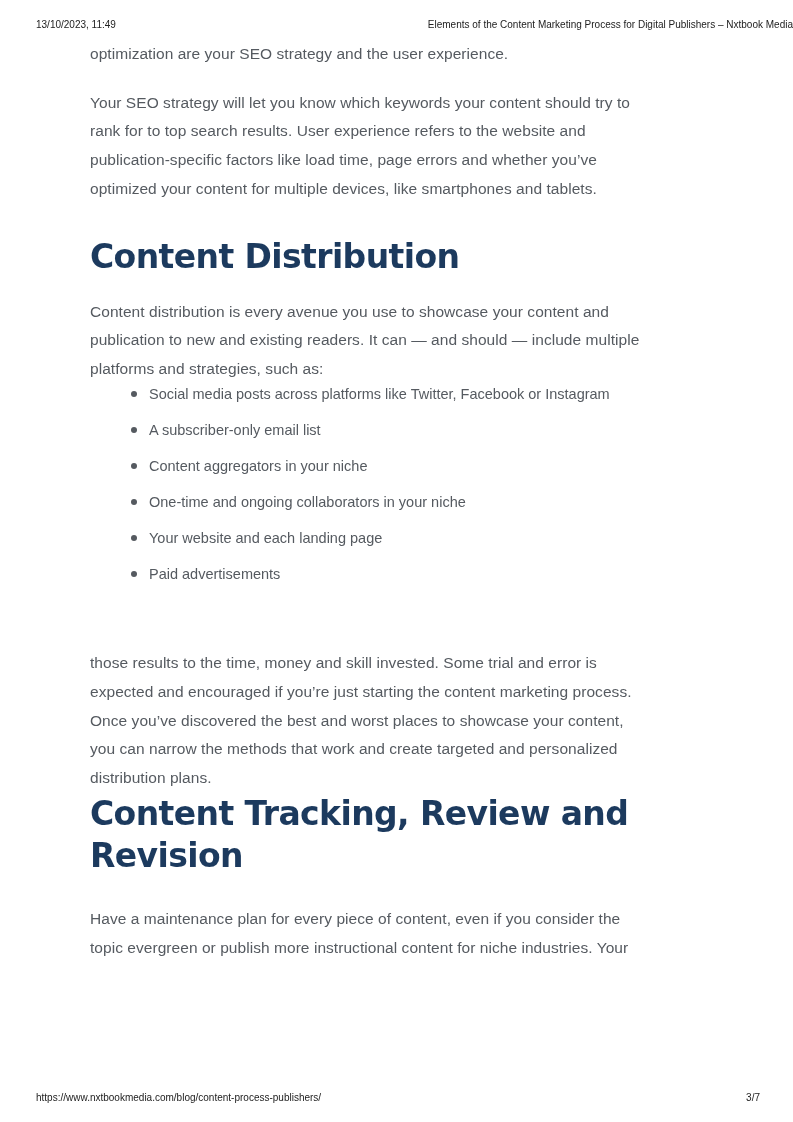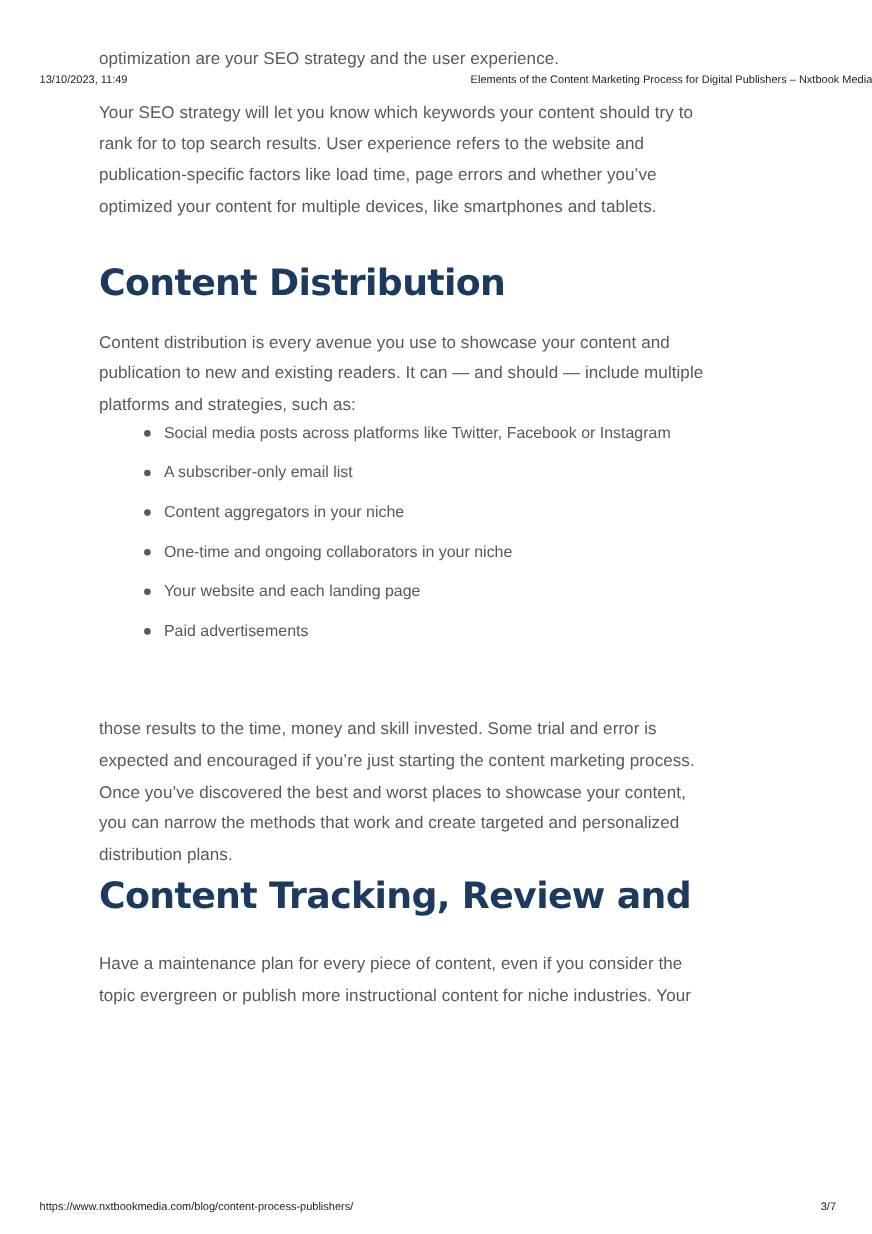--- a/index.html
+++ b/index.html
@@ -1,17 +1,17 @@
 <!DOCTYPE html>
 <html><head>
 <meta charset="utf-8">
 <style>
   html, body { margin: 0; padding: 0; background: #ffffff; }
   body { width: 793px; height: 1122px; position: relative; overflow: hidden; font-family: "Liberation Sans", sans-serif; }
-  .print-header { position: absolute; top: 19px; left: 0; width: 793px; height: 14px; font-family: "Liberation Sans", sans-serif; font-size: 10px; color: #222; margin-top: 48px; }
+  .print-header { position: absolute; top: 19px; left: 0; width: 793px; height: 14px; font-family: "Liberation Sans", sans-serif; font-size: 10px; color: #222; }
   .print-header .date { position: absolute; left: 36px; top: 0; }
   .print-header .title { position: absolute; left: 0; width: 793px; text-align: right; top: 0; padding-left: 28px; box-sizing: border-box; }
   .print-footer { position: absolute; top: 1092px; left: 0; width: 793px; font-size: 10px; color: #222; }
   .print-footer .url { position: absolute; left: 36px; }
   .print-footer .page { position: absolute; right: 33px; text-align: right; }
 
   .content { position: absolute; left: 90px; top: 40px; width: 620px; }
   p.body { font-family: "Liberation Sans", sans-serif; font-size: 15.5px; line-height: 28.7px; color: #555a60; margin: 0; letter-spacing: 0.05px; }
   h2 { font-family: "DejaVu Sans", sans-serif; font-weight: bold; color: #1c3a5e; font-size: 33px; line-height: 42px; margin: 0; letter-spacing: -0.6px; }
   ul.bullets { list-style: none; margin: 0; padding: 0 0 0 40px; }
@@ -59,20 +59,21 @@
     <br>
     <span>those results to the time, money and skill invested. Some trial and error is</span><br>
     <span>expected and encouraged if you’re just starting the content marketing process.</span><br>
     <span>Once you’ve discovered the best and worst places to showcase your content,</span><br>
     <span>you can narrow the methods that work and create targeted and personalized</span><br>
     <span>distribution plans.</span>
   </p>
 
   <h2 style="">
     <span>Content Tracking, Review and</span><br>
+    <span>Revision</span>
   </h2>
 
   <p class="body" style="margin-top:28px;">
     <span>Have a maintenance plan for every piece of content, even if you consider the</span><br>
     <span>topic evergreen or publish more instructional content for niche industries. Your</span>
   </p>
 </div>
 
 <div class="print-footer">
   <span class="url">https://www.nxtbookmedia.com/blog/content-process-publishers/</span>

